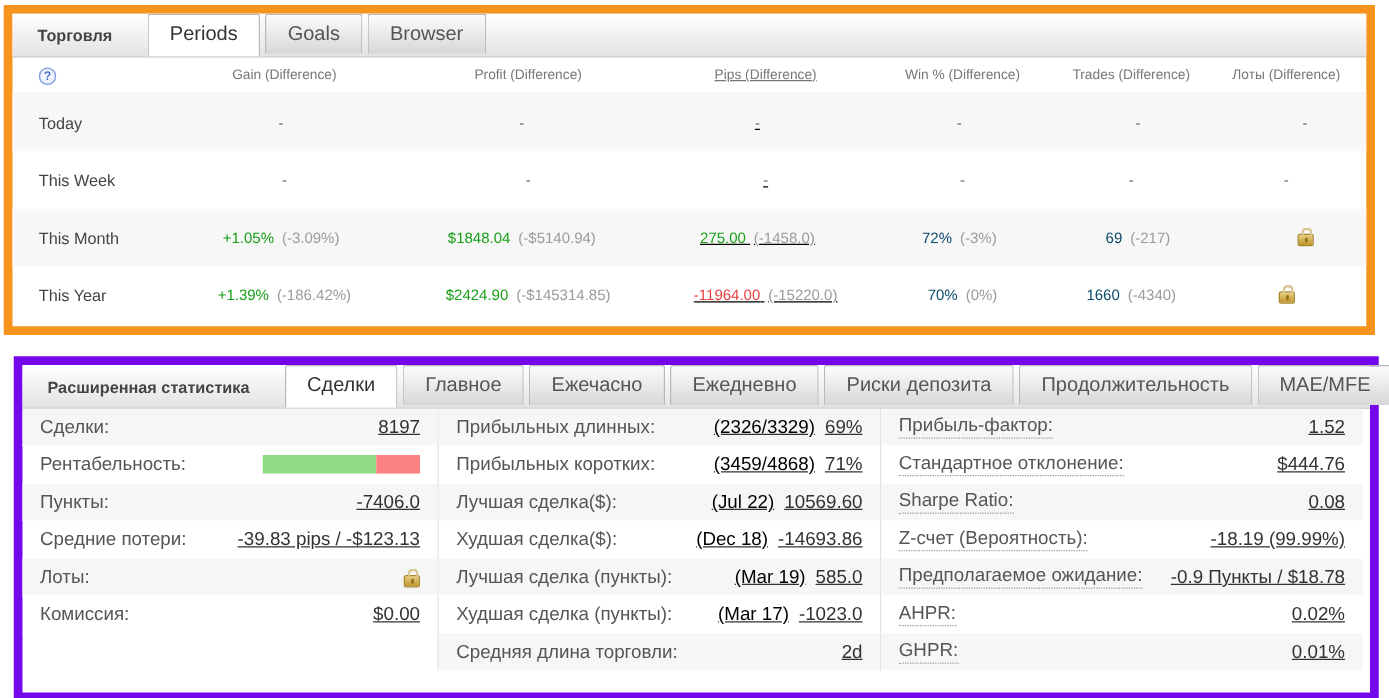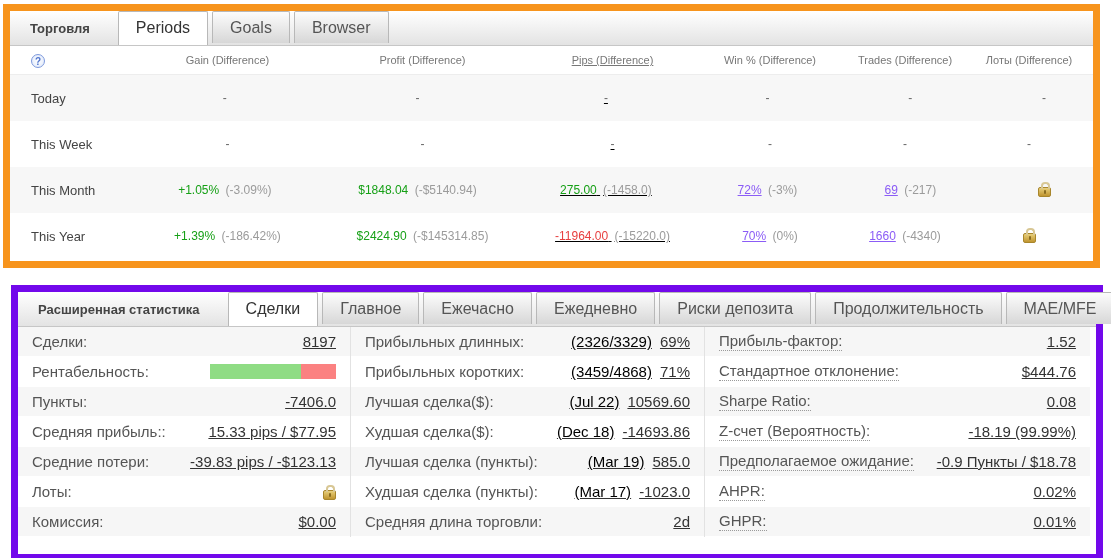--- a/index.html
+++ b/index.html
@@ -21,21 +21,21 @@
   .c-label { width:125px; padding-left:21px; font-size:13px; color:#444; text-align:left; }
   .c-gain { width:185px; text-align:center; }
   .c-profit { width:205px; text-align:center; }
   .c-pips { width:175px; text-align:center;text-decoration:underline; }
   .c-win { width:140px; text-align:center; }
   .c-trades { width:130px; text-align:center; }
   .c-lots { width:118px; text-align:center; }
   .vmain { color:#666; }
   .vmain[data-color="green"] { color:#16A016; }
   .vmain[data-color="red"] { color:#E74040; }
-  .vmain[data-color="dark"] { color:#8b5cf6;text-decoration:underline; }
+  .vmain[data-color="dark"] { color:#0c4a6e; }
   .vdiff { color:#9B9B9B; margin-left:3px; }
   .qicon { display:inline-block; width:14px; height:14px; line-height:13px; border-radius:50%; border:1px solid #7d99dc; color:#4f74cc; background:radial-gradient(#ffffff,#dde7fa); font-size:10px; font-weight:bold; text-align:center; cursor:pointer; }
 
   
   .lock { display:inline-block; position:relative; width:13px; height:10px; background:linear-gradient(#e8cf7a,#c09530); border:1px solid #a8862c; border-radius:2px; margin-top:7px; }
   .lock::before { content:""; position:absolute; left:2px; top:-6px; width:5px; height:5px; border:2px solid #d8c795; border-bottom:none; border-radius:4px 4px 0 0; }
   .lock::after { content:""; position:absolute; left:5px; top:2px; width:2px; height:4px; background:#8a6d20; border-radius:1px; }
 
   
   .stats { display:flex; }
@@ -171,24 +171,20 @@
         <span class="pbar">
           <span class="g" style="width: 72%;"></span>
           <span class="r" style="width: 28%;"></span>
         </span>
       </div>
       <div class="scell">
         <span class="slabel">Пункты:</span>
         <span class="sval">-7406.0</span>
       </div>
       <div class="scell">
-        <span class="slabel">Средняя прибыль::</span>
-        <span class="sval">15.33 pips / $77.95</span>
-      </div>
-      <div class="scell">
         <span class="slabel">Средние потери:</span>
         <span class="sval">-39.83 pips / -$123.13</span>
       </div>
       <div class="scell">
         <span class="slabel">Лоты:</span>
         <span class="lock"></span>
       </div>
       <div class="scell">
         <span class="slabel">Комиссия:</span>
         <span class="sval">$0.00</span>

